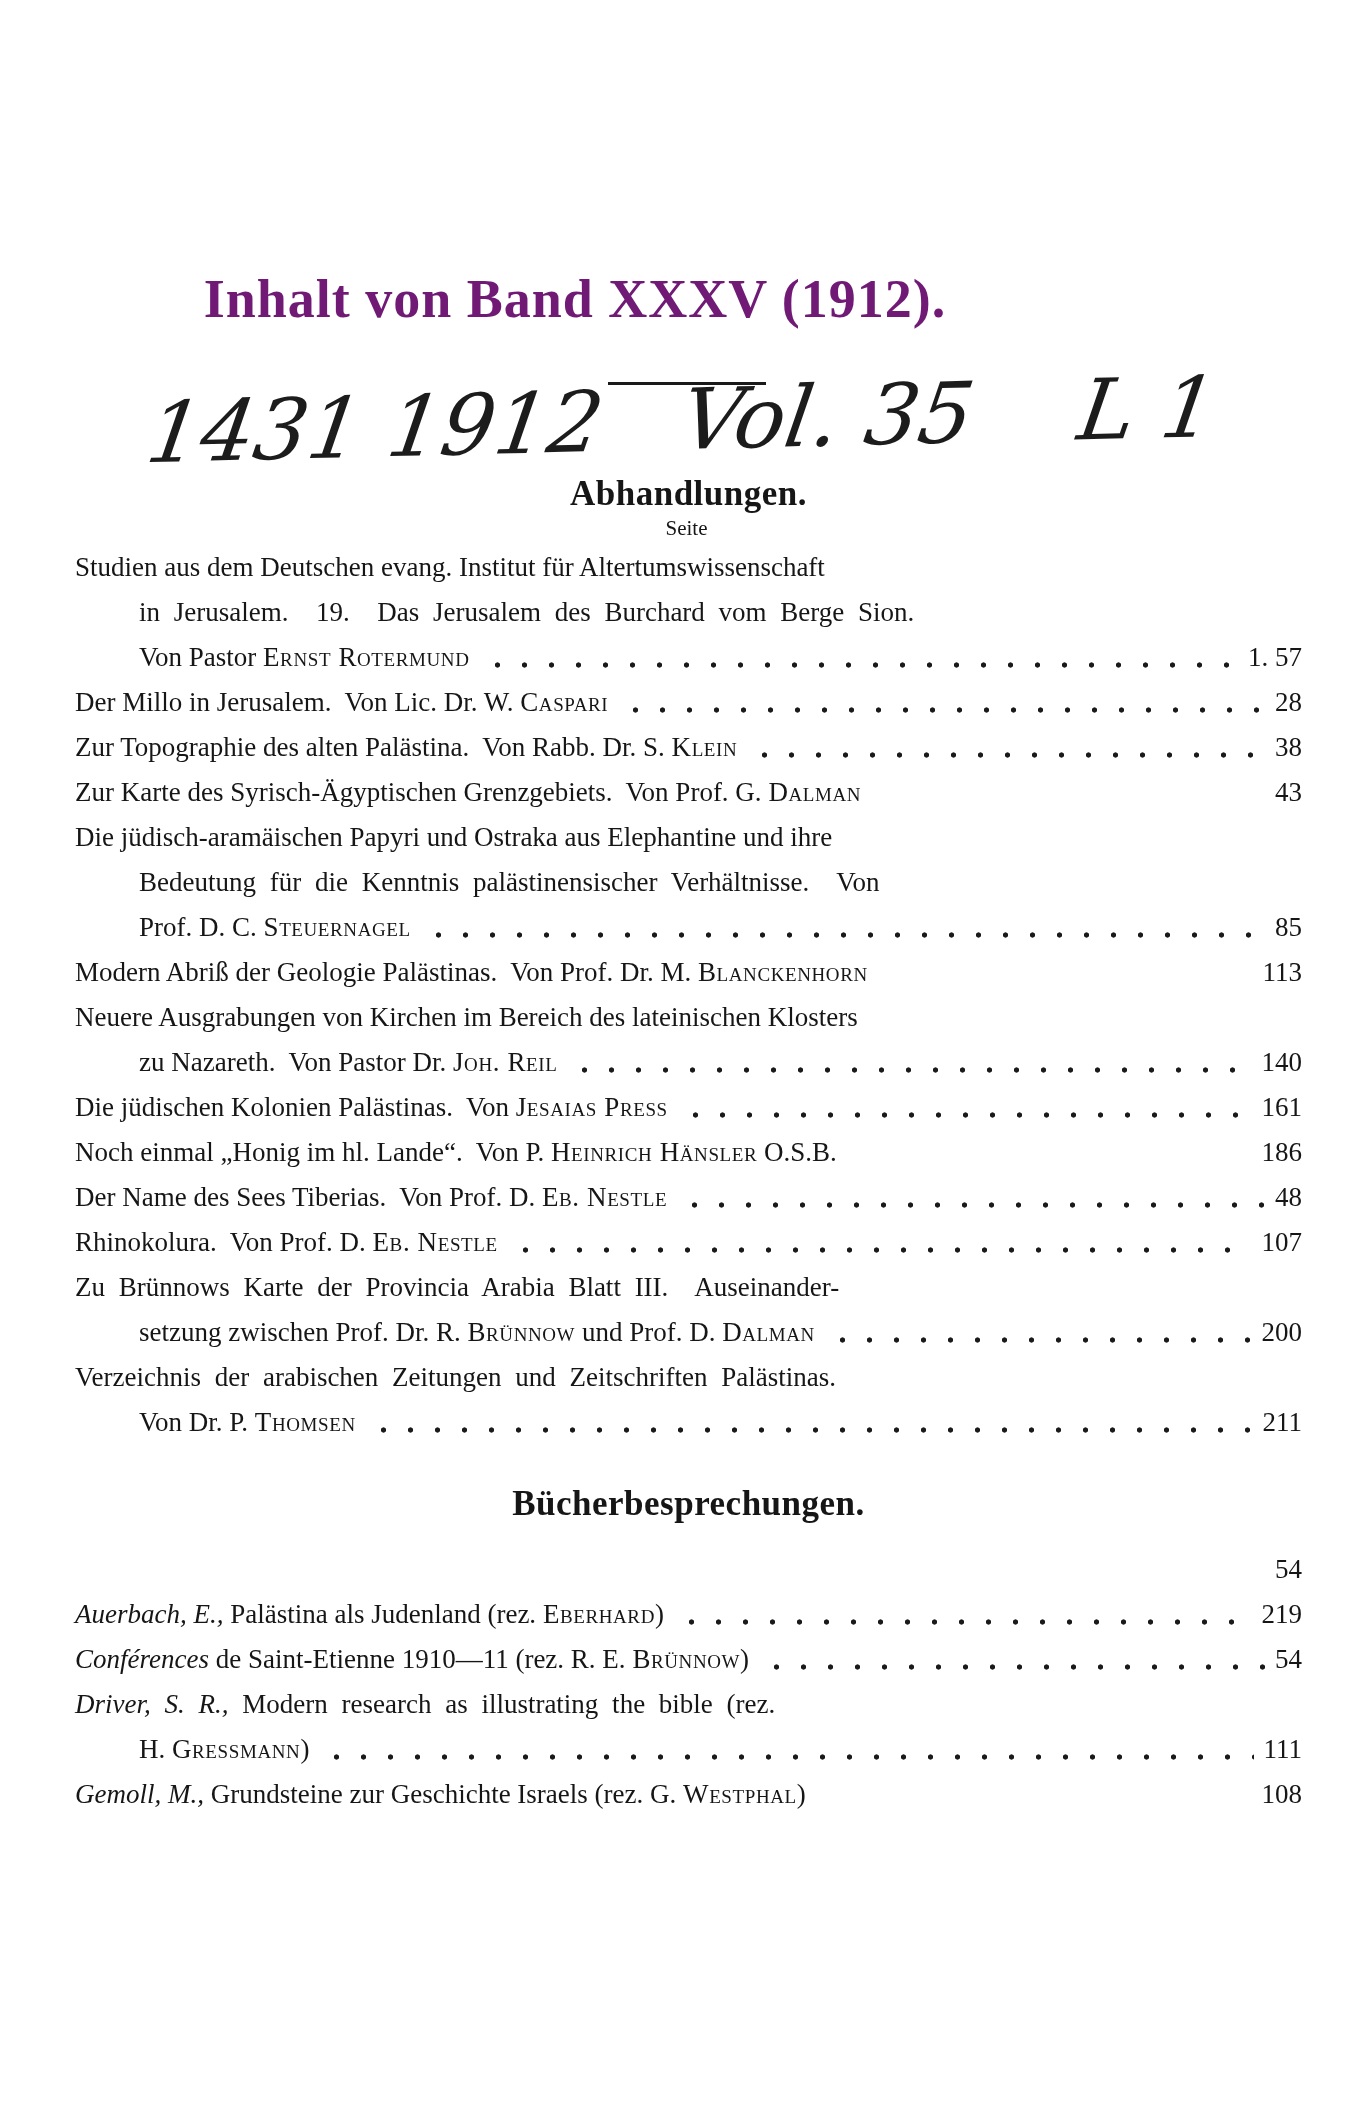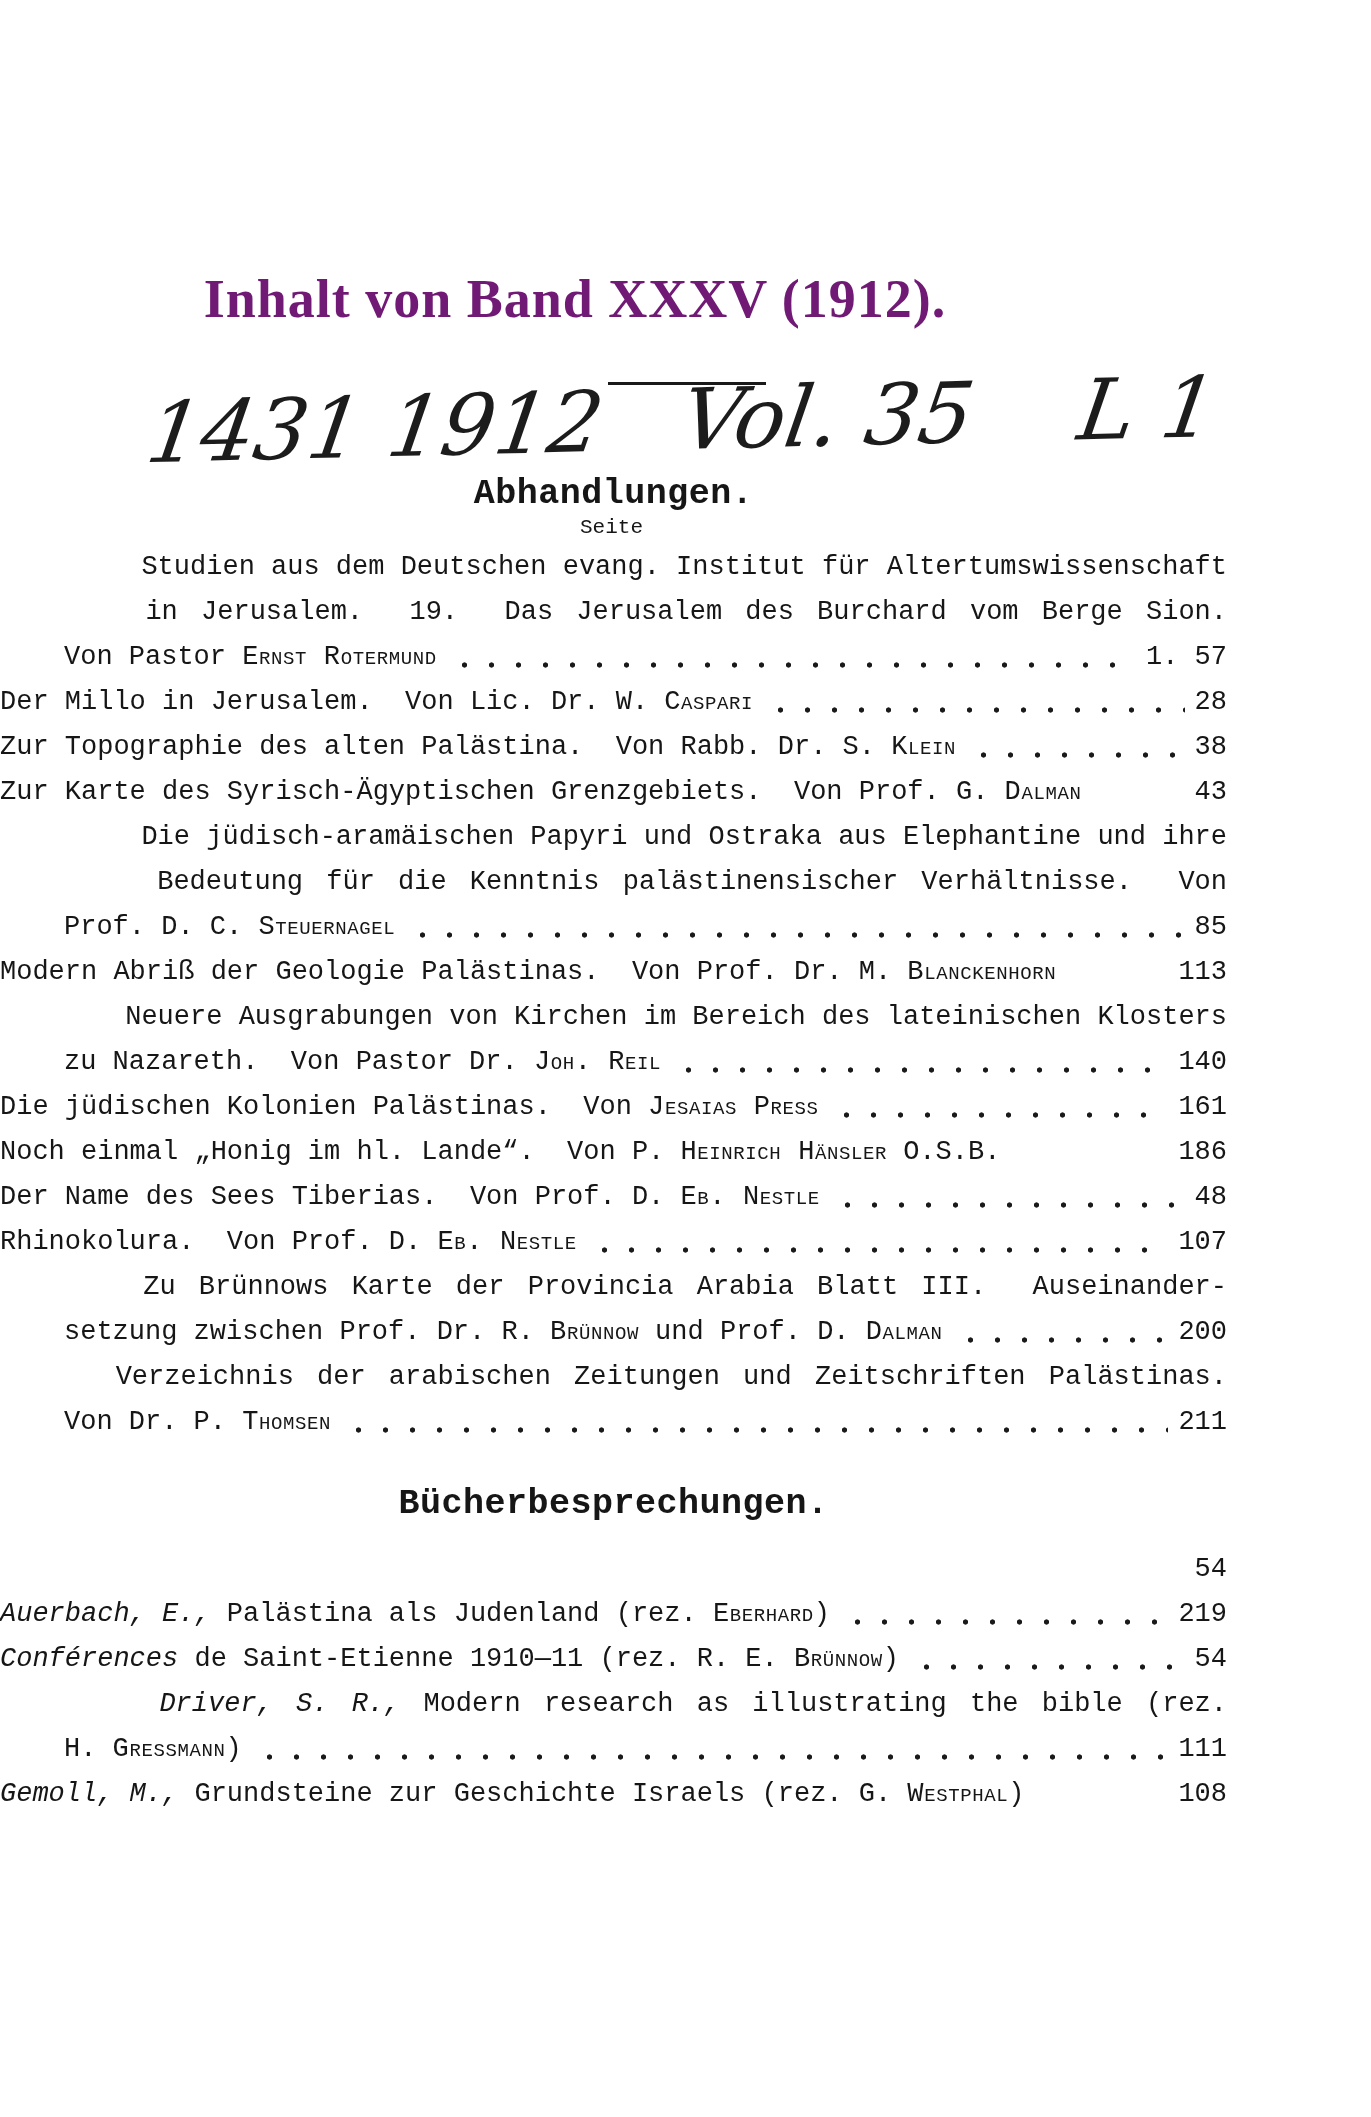--- a/index.html
+++ b/index.html
@@ -33,41 +33,41 @@
     font-style:italic;
     font-size:84px;
     line-height:1;
     white-space:pre;
     transform:rotate(-1.4deg) skewX(-10deg);
     color:#1c1c1c;
     z-index:2;
   }
   .content{
     position:relative;
+    margin-left:75px;
     width:1227px;
     font-size:27px;
     line-height:45px;
-    font-family:Liberation Mono, monospace;
   }
   .section-heading{
     font-size:35px;
     font-weight:700;
     text-align:center;
     line-height:42px;
     margin:38px 0 22px 0;
     letter-spacing:0.5px;
   }
   section:first-child .section-heading{margin-top:88px;margin-bottom:4px;}
   .seite{
     text-align:center;
     font-size:21px;
     line-height:26px;
     margin:-4px 4px 4px 0;
   }
-  .line{display:flex;align-items:baseline;justify-content:flex-end;}
+  .line{display:flex;align-items:baseline;}
   .line .txt{white-space:pre-wrap;}
   .line.indent .txt{padding-left:64px;}
   .line.wide .txt{word-spacing:7px;}
   .leader{flex:1 1 auto;align-self:stretch;margin:0 10px 0 14px;min-width:6px;}
   .leader.dots{
     background-image:radial-gradient(circle, #1a1a1a 2.3px, rgba(0,0,0,0) 2.9px);
     background-size:27px 10px;
     background-repeat:repeat-x;
     background-position:left calc(100% - 10px);
   }

